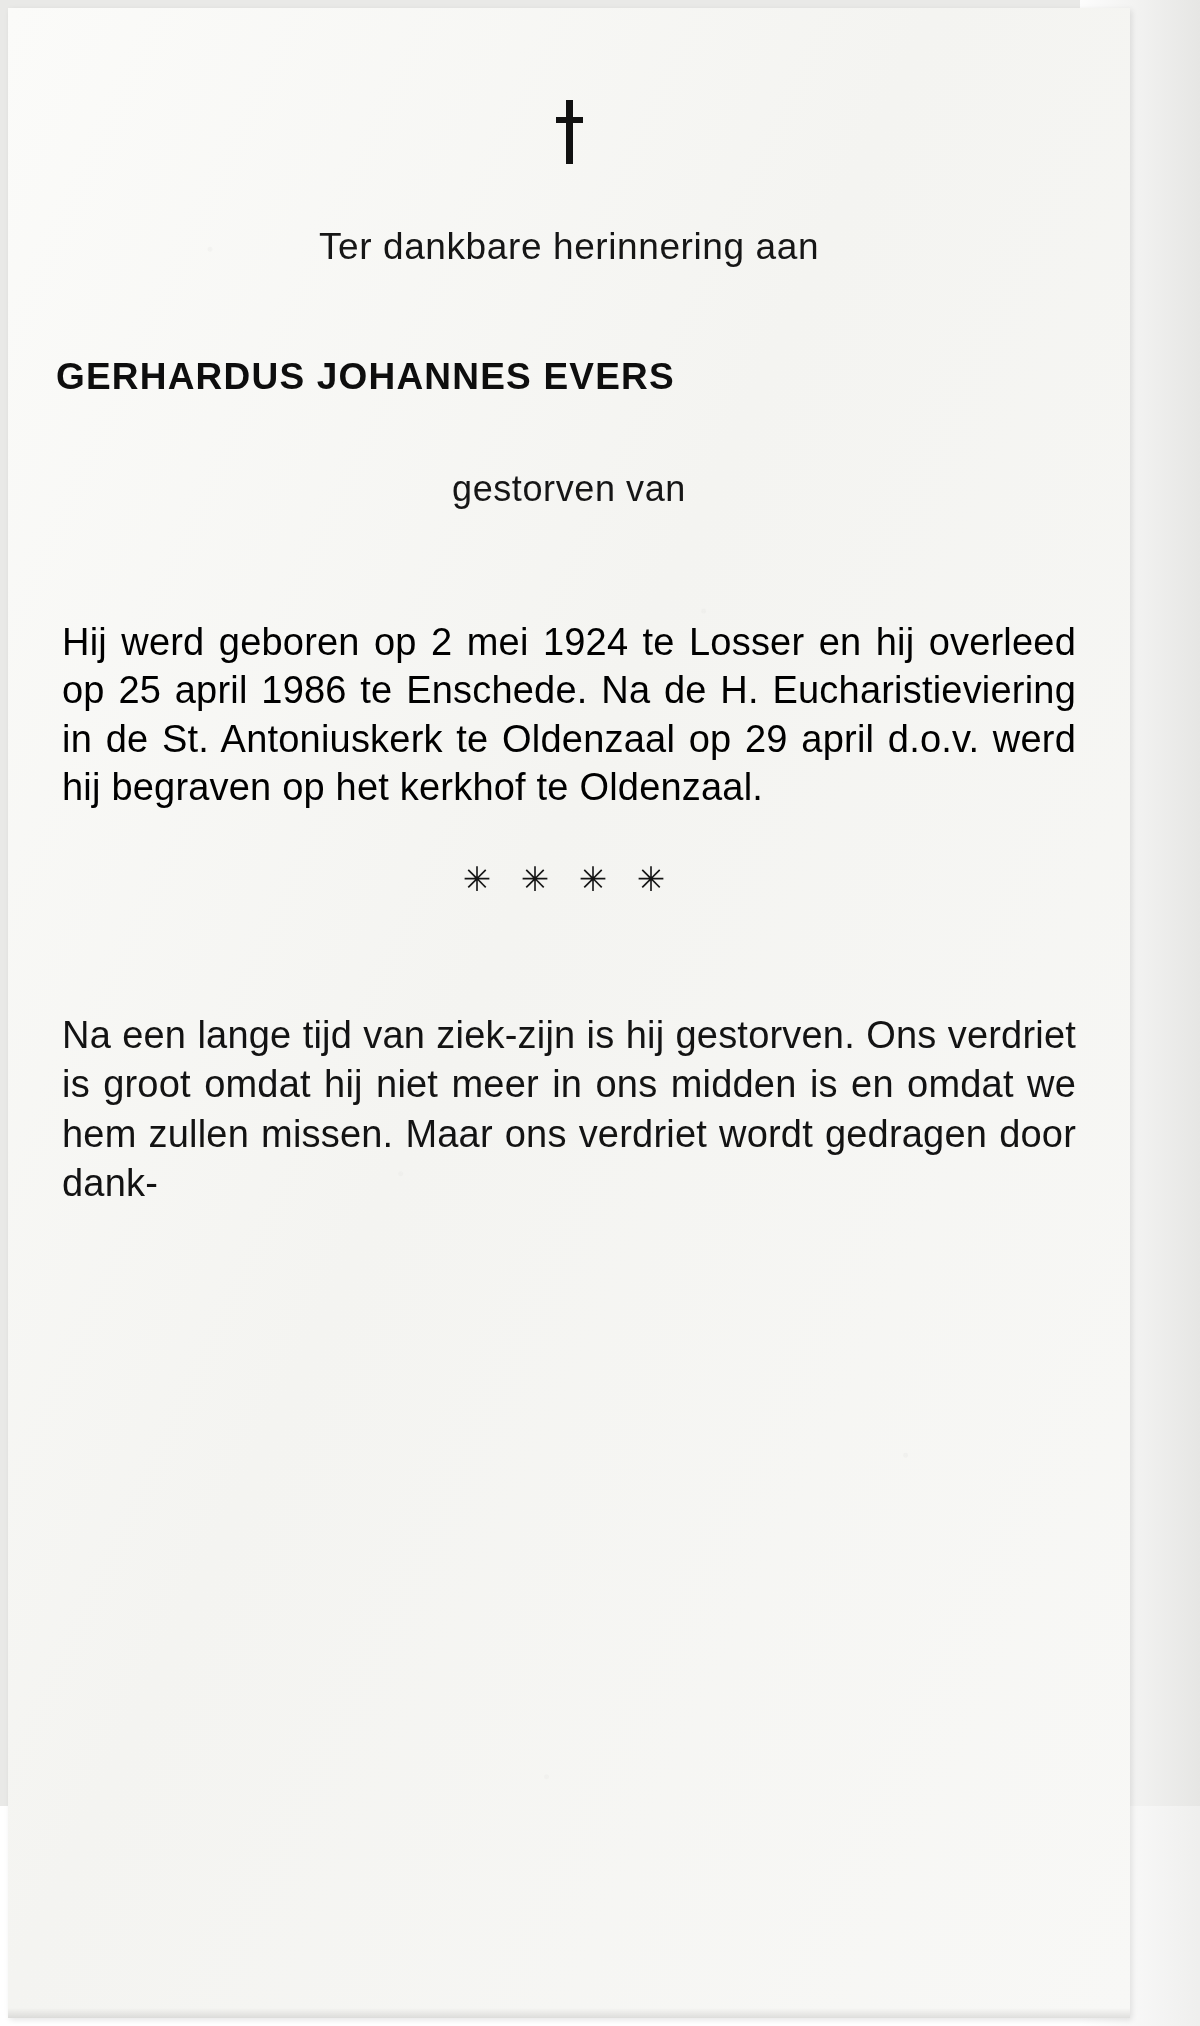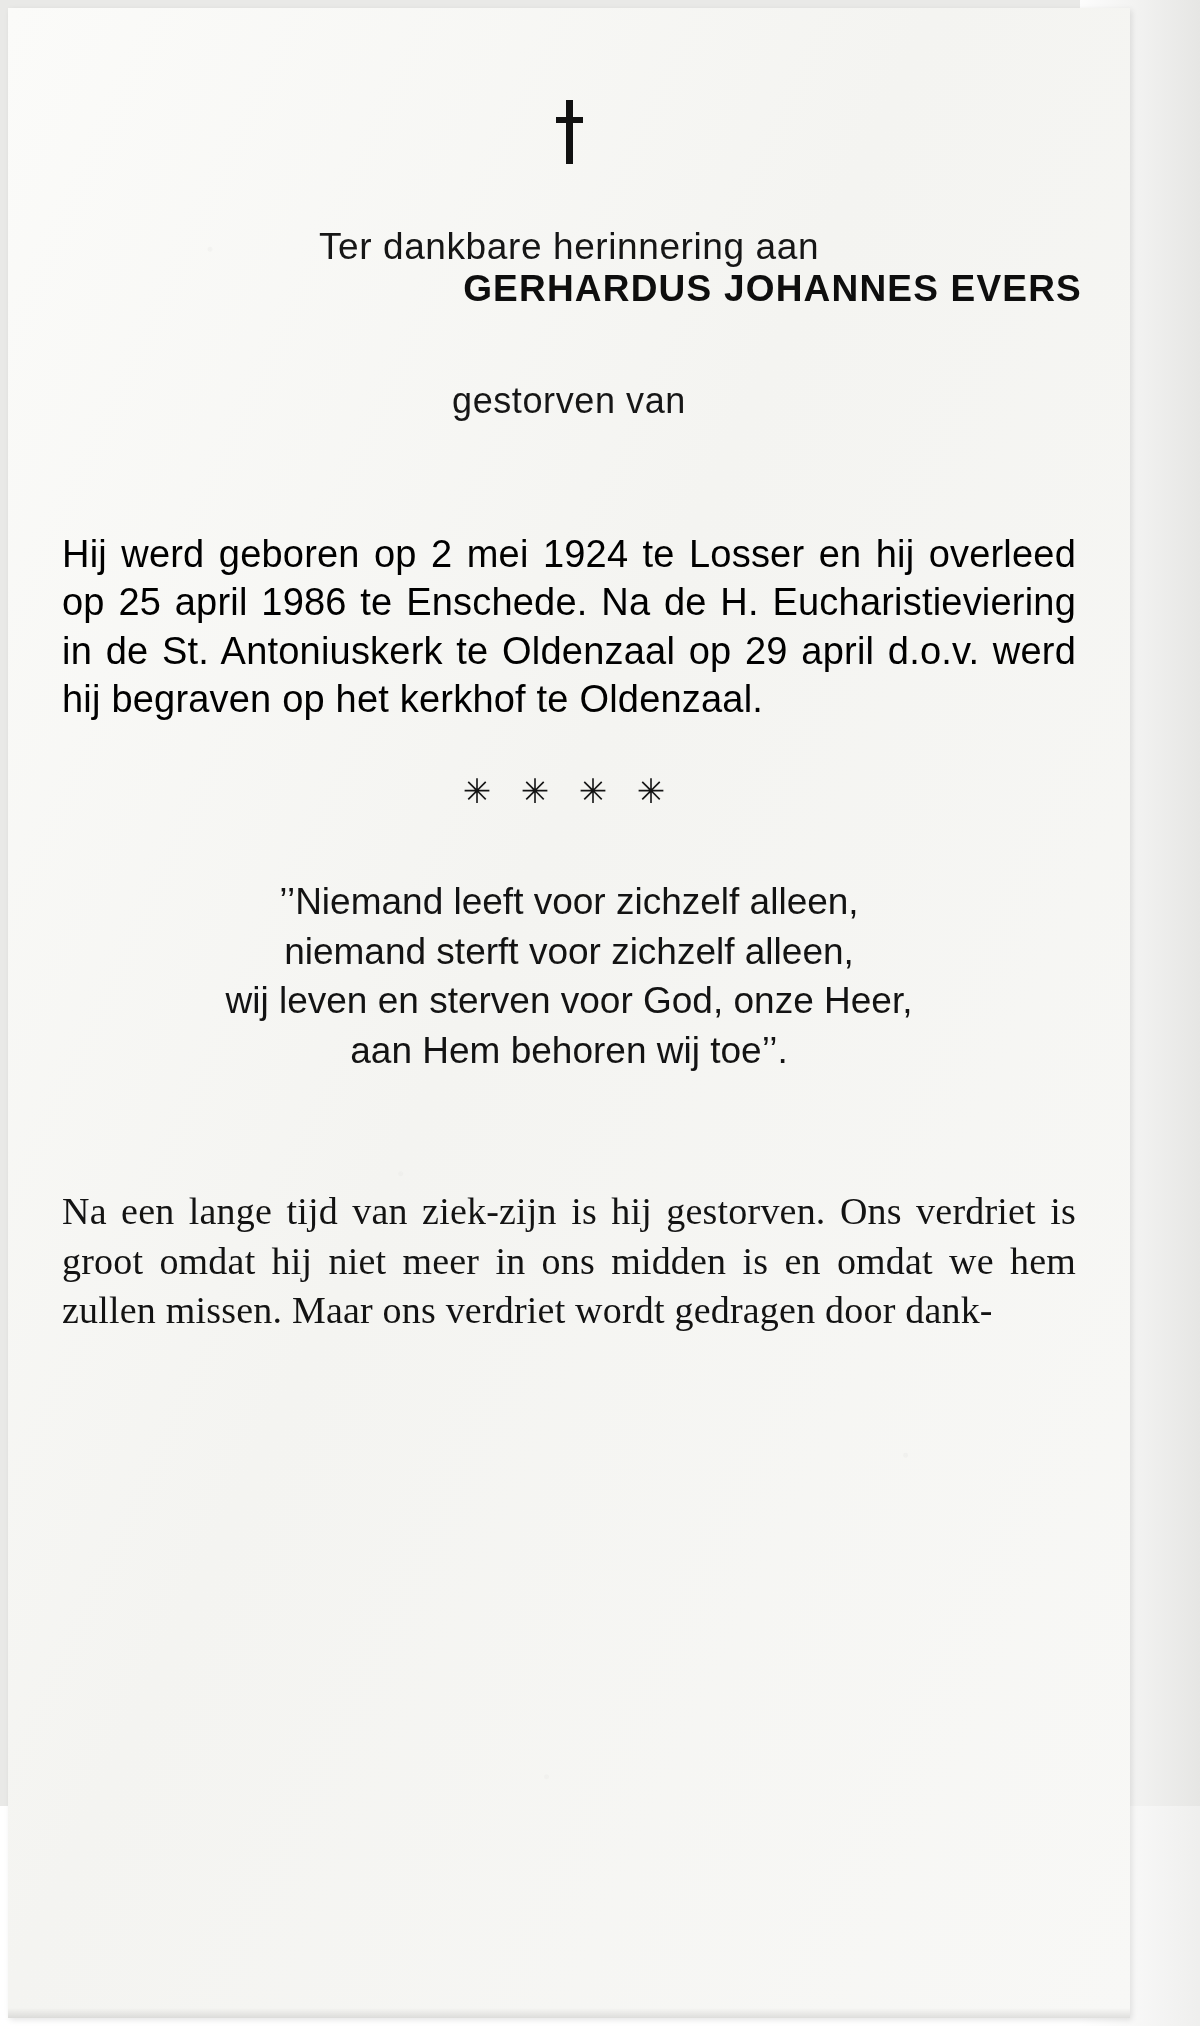--- a/index.html
+++ b/index.html
@@ -93,24 +93,25 @@
 
   .line-dedication {
     text-align: center;
     font-size: 37px;
     letter-spacing: 0.6px;
     margin-top: 58px;
     color: #161616;
   }
 
   .line-name {
-    text-align: right;
+    text-align: left;
     font-size: 37px;
     font-weight: bold;
     letter-spacing: 1.2px;
+    margin-top: 88px;
     color: #0e0e0e;
   }
 
   .line-relation {
     text-align: center;
     font-size: 36px;
     letter-spacing: 0.6px;
     margin-top: 70px;
     color: #161616;
   }
@@ -153,21 +154,20 @@
 
   .closing {
     margin-top: 112px;
     font-size: 38px;
     line-height: 1.3;
     text-align: justify;
     text-align-last: left;
     letter-spacing: 0.2px;
     color: #131313;
     padding: 0 6px;
-    font-family: Liberation Serif, serif;
   }
 
   
   .bottom-edge {
     position: absolute;
     left: 0;
     bottom: 0;
     width: 1122px;
     height: 10px;
     background: linear-gradient(to bottom, rgba(0,0,0,0.0), rgba(0,0,0,0.10));
@@ -196,26 +196,20 @@
 
       <div class="line-name">GERHARDUS JOHANNES EVERS</div>
 
       <div class="line-relation">gestorven van</div>
 
 
       <div class="bio">Hij werd geboren op 2 mei 1924 te Losser en hij overleed op 25 april 1986 te Enschede. Na de H. Eucharistieviering in de St. Antoniuskerk te Oldenzaal op 29 april d.o.v. werd hij begraven op het kerkhof te Oldenzaal.</div>
 
       <div class="divider-stars">✳ ✳ ✳ ✳</div>
 
-      <div class="quote">
-        <div>’’Niemand leeft voor zichzelf alleen,</div>
-        <div>niemand sterft voor zichzelf alleen,</div>
-        <div>wij leven en sterven voor God, onze Heer,</div>
-        <div>aan Hem behoren wij toe’’.</div>
-      </div>
 
       <div class="closing">Na een lange tijd van ziek-zijn is hij gestorven. Ons verdriet is groot omdat hij niet meer in ons midden is en omdat we hem zullen missen. Maar ons verdriet wordt gedragen door dank-</div>
 
     </div>
 
     <div class="bottom-edge"></div>
   </div>
 
 </div>
 

